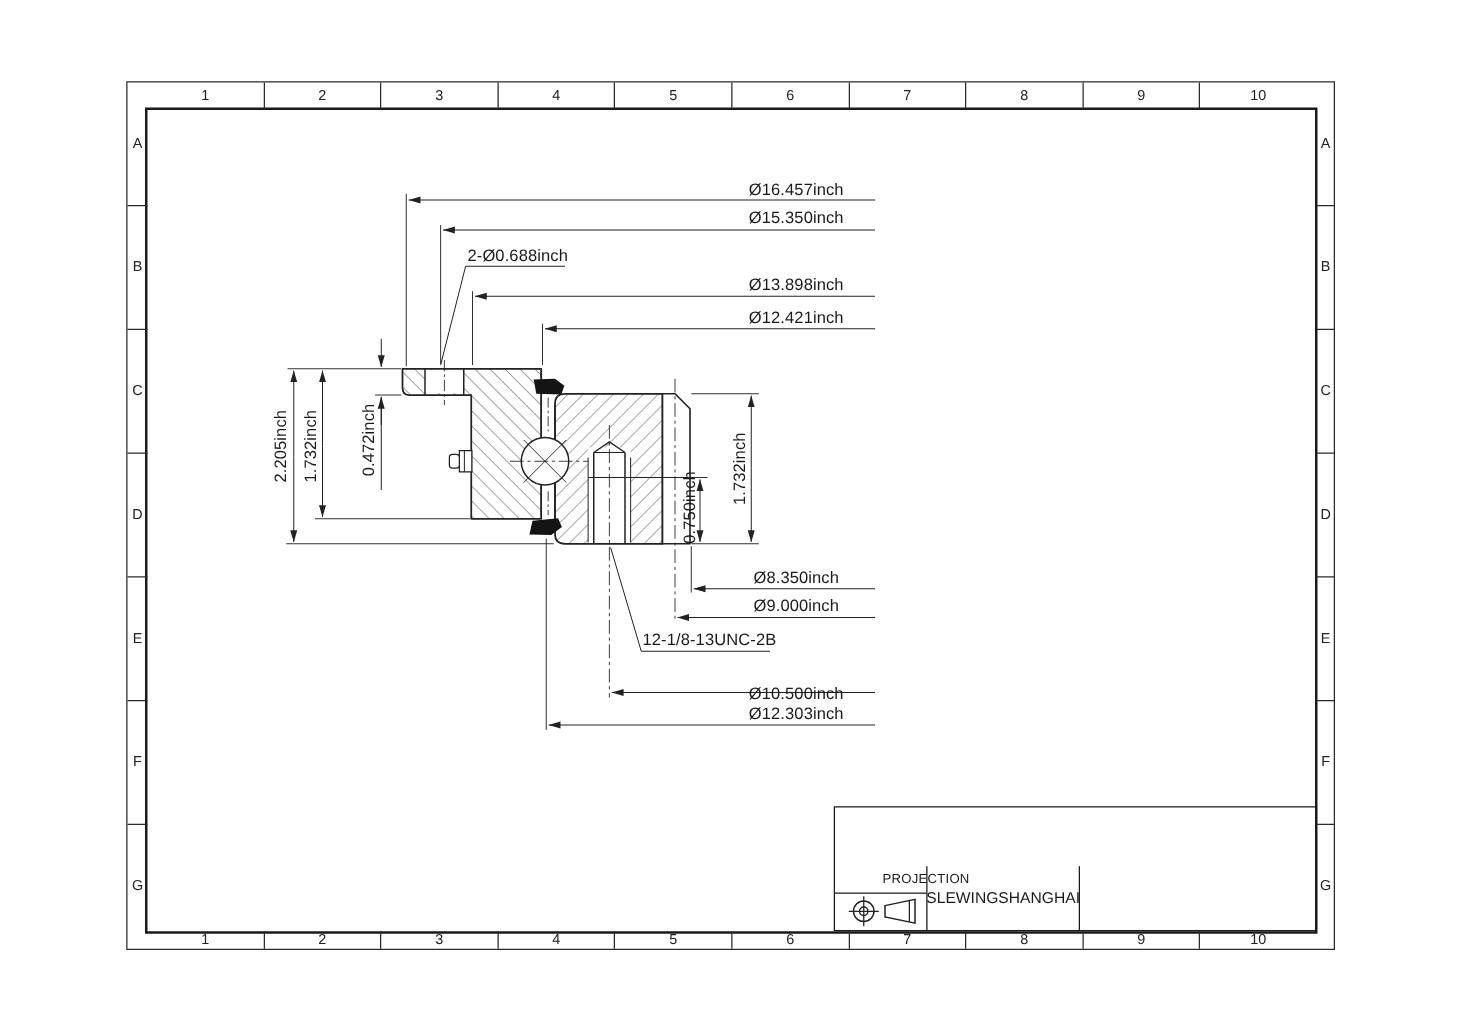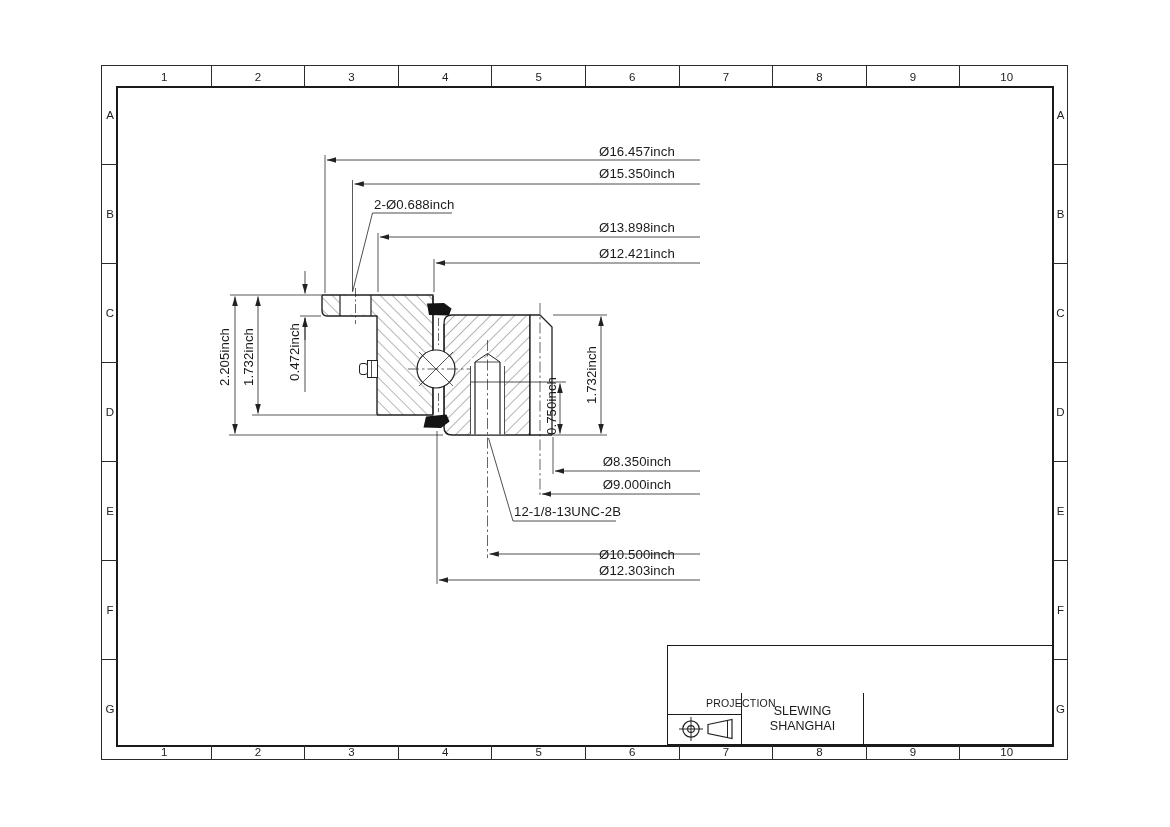--- a/index.html
+++ b/index.html
@@ -28,21 +28,21 @@
   #title-block{left:667px;top:645px;width:386px;height:100px;border:1.3px solid #1a1a1a;box-sizing:border-box;}
   #tb-toprow{left:0;top:0;width:100%;height:47px;border-bottom:1.3px solid #1a1a1a;box-sizing:border-box;}
   #tb-logo{left:45px;top:6px;font-size:31px;letter-spacing:1px;}
   #tb-reg{left:120px;top:3px;font-size:12px;}
   #tb-company{left:135px;top:11px;font-size:13px;}
   #tb-website{left:152px;top:27px;font-size:13px;}
   #tb-proj-cell{left:0;top:47px;width:74px;height:51px;border-right:1.3px solid #1a1a1a;box-sizing:border-box;}
   #tb-proj-label{left:3px;top:4px;font-size:10.5px;letter-spacing:0.2px;padding-left:35px;}
   #tb-proj-divider{left:0;top:21px;width:100%;border-top:1.2px solid #1a1a1a;}
   #tb-product-cell{left:74px;top:47px;width:122px;height:51px;border-right:1.3px solid #1a1a1a;box-sizing:border-box;
-                   display:flex;flex-direction:column;align-items:center;justify-content:center;font-size:12.5px;line-height:14.5px;}
+                   display:flex;flex-direction:row;align-items:center;justify-content:center;font-size:12.5px;line-height:14.5px;}
   #tb-part-cell{left:196px;top:47px;width:189px;height:51px;box-sizing:border-box;}
   #tb-part-label{left:10px;top:4px;font-size:12.5px;word-spacing:6px;letter-spacing:0.6px;}
   #tb-part-number{left:28px;top:22px;font-size:15.5px;letter-spacing:0.3px;}
 </style>
 </head>
 <body>
 
 <div class="abs" id="outer-frame"></div>
 <div class="abs" id="inner-frame"></div>
 

